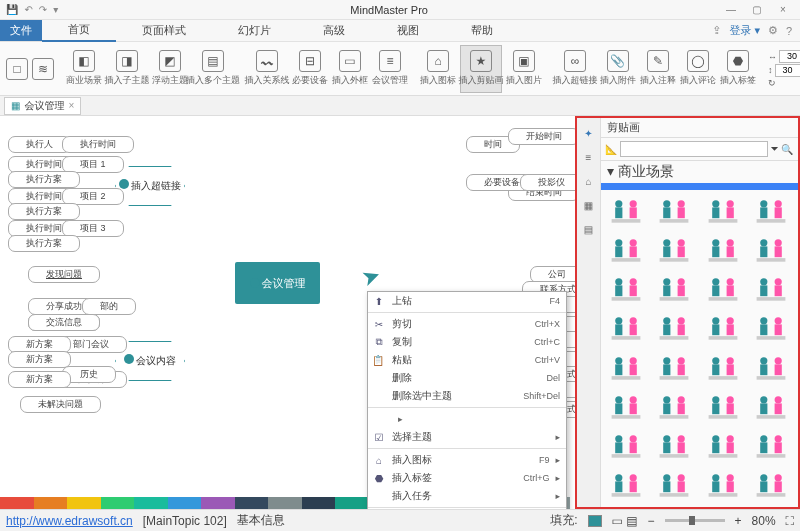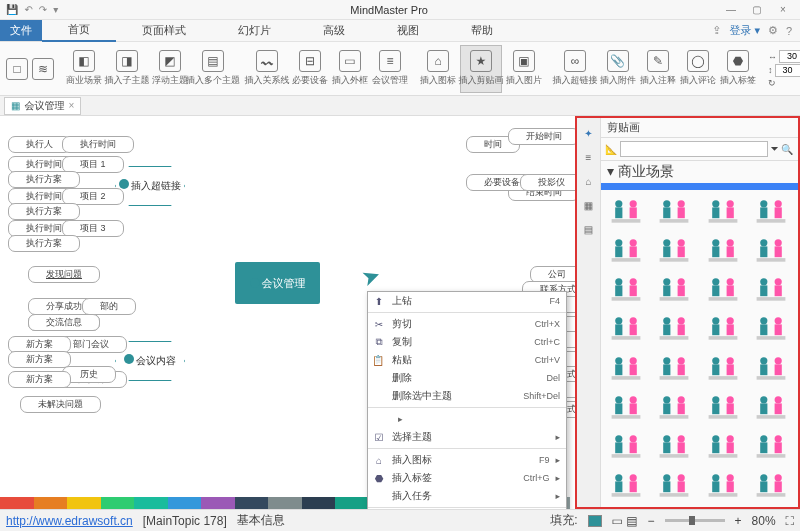--- a/index.html
+++ b/index.html
@@ -660,21 +660,21 @@
     <div class="sw" style="background: rgb(39, 174, 96);"></div>
     <div class="sw" style="background: rgb(211, 84, 0);"></div>
     <div class="sw" style="background: rgb(192, 57, 43);"></div>
     <div class="sw" style="background: rgb(142, 68, 173);"></div>
     <div class="sw" style="background: rgb(243, 156, 18);"></div>
     <div class="sw" style="background: rgb(149, 165, 166);"></div>
   </div>
 
 <div class="statusbar">
   <span class="link">http://www.edrawsoft.cn</span>
-  <span>[MainTopic 178]</span>
+  <span>[MainTopic 102]</span>
   <span>基本信息</span>
   <span class="spacer"></span>
   <span>填充:</span>
   <span style="width:14px;height:12px;background:#2e9198;border:1px solid #888;"></span>
   <span>▭ ▤</span>
   <span>−</span>
   <span style="width:60px;height:3px;background:#bbb;display:inline-block;position:relative;">
       <span style="position:absolute;left:40%;top:-3px;width:6px;height:9px;background:#666;"></span>
     </span>
   <span>+</span>

